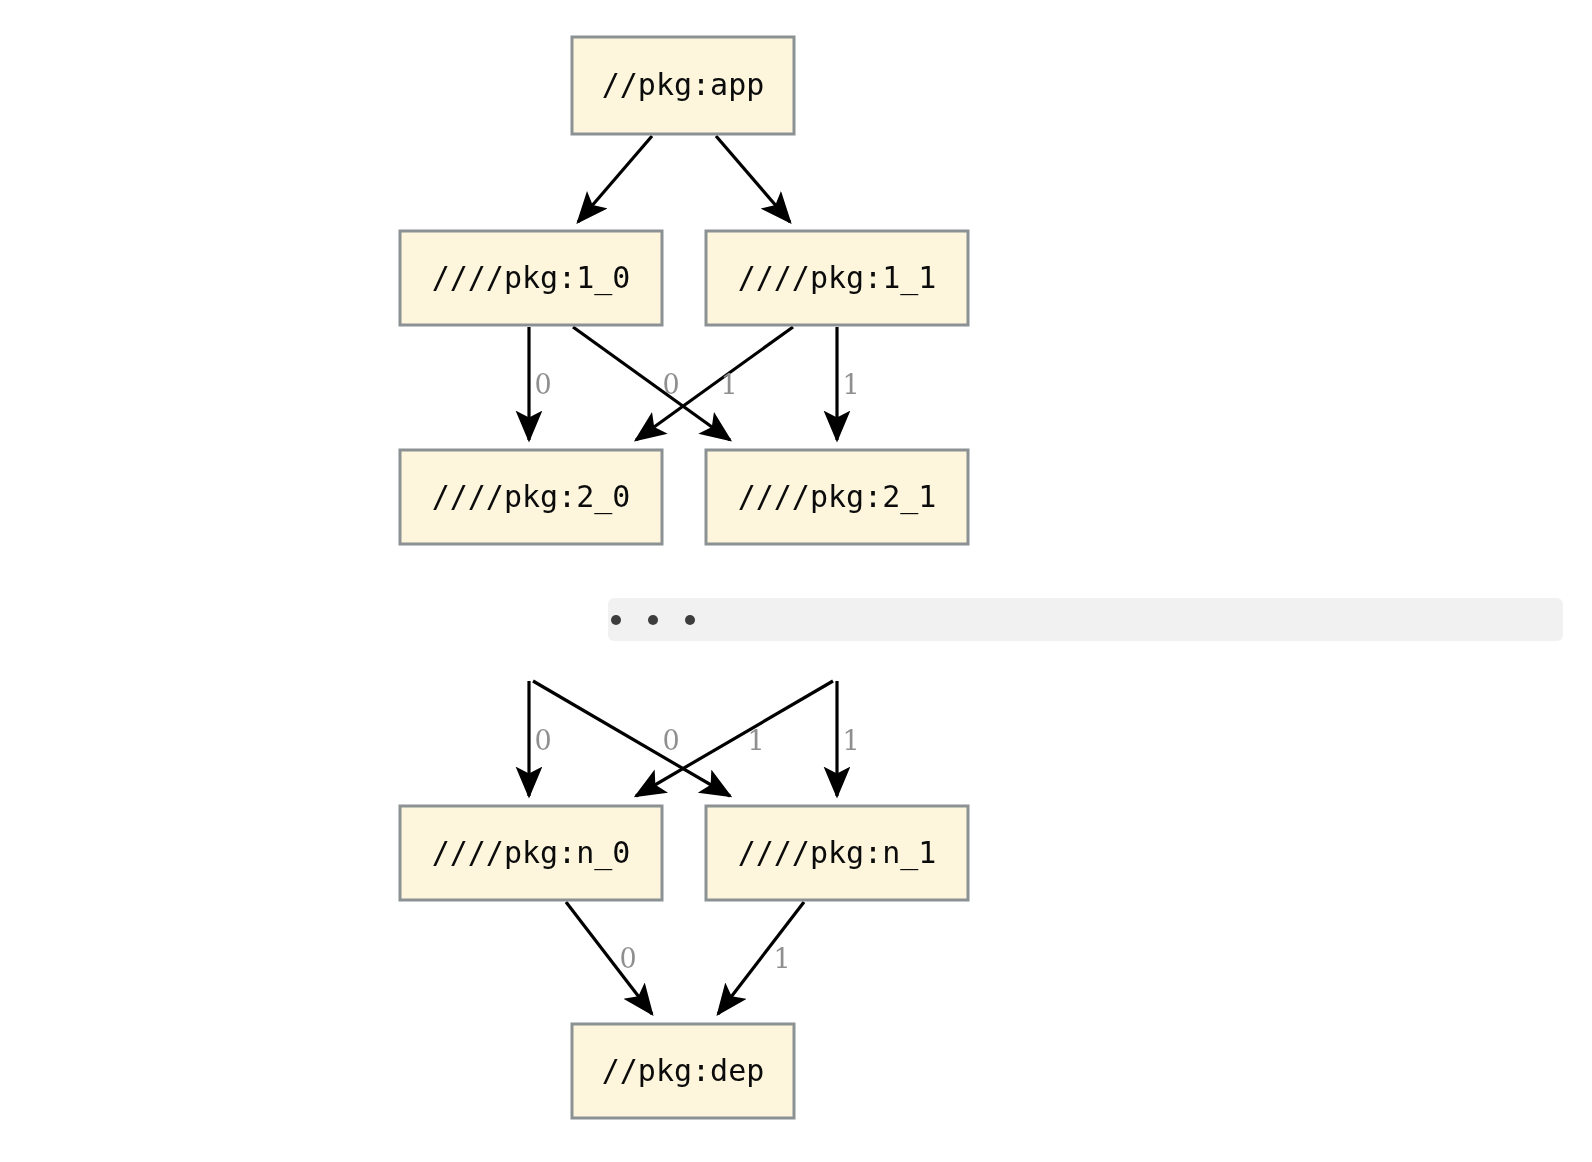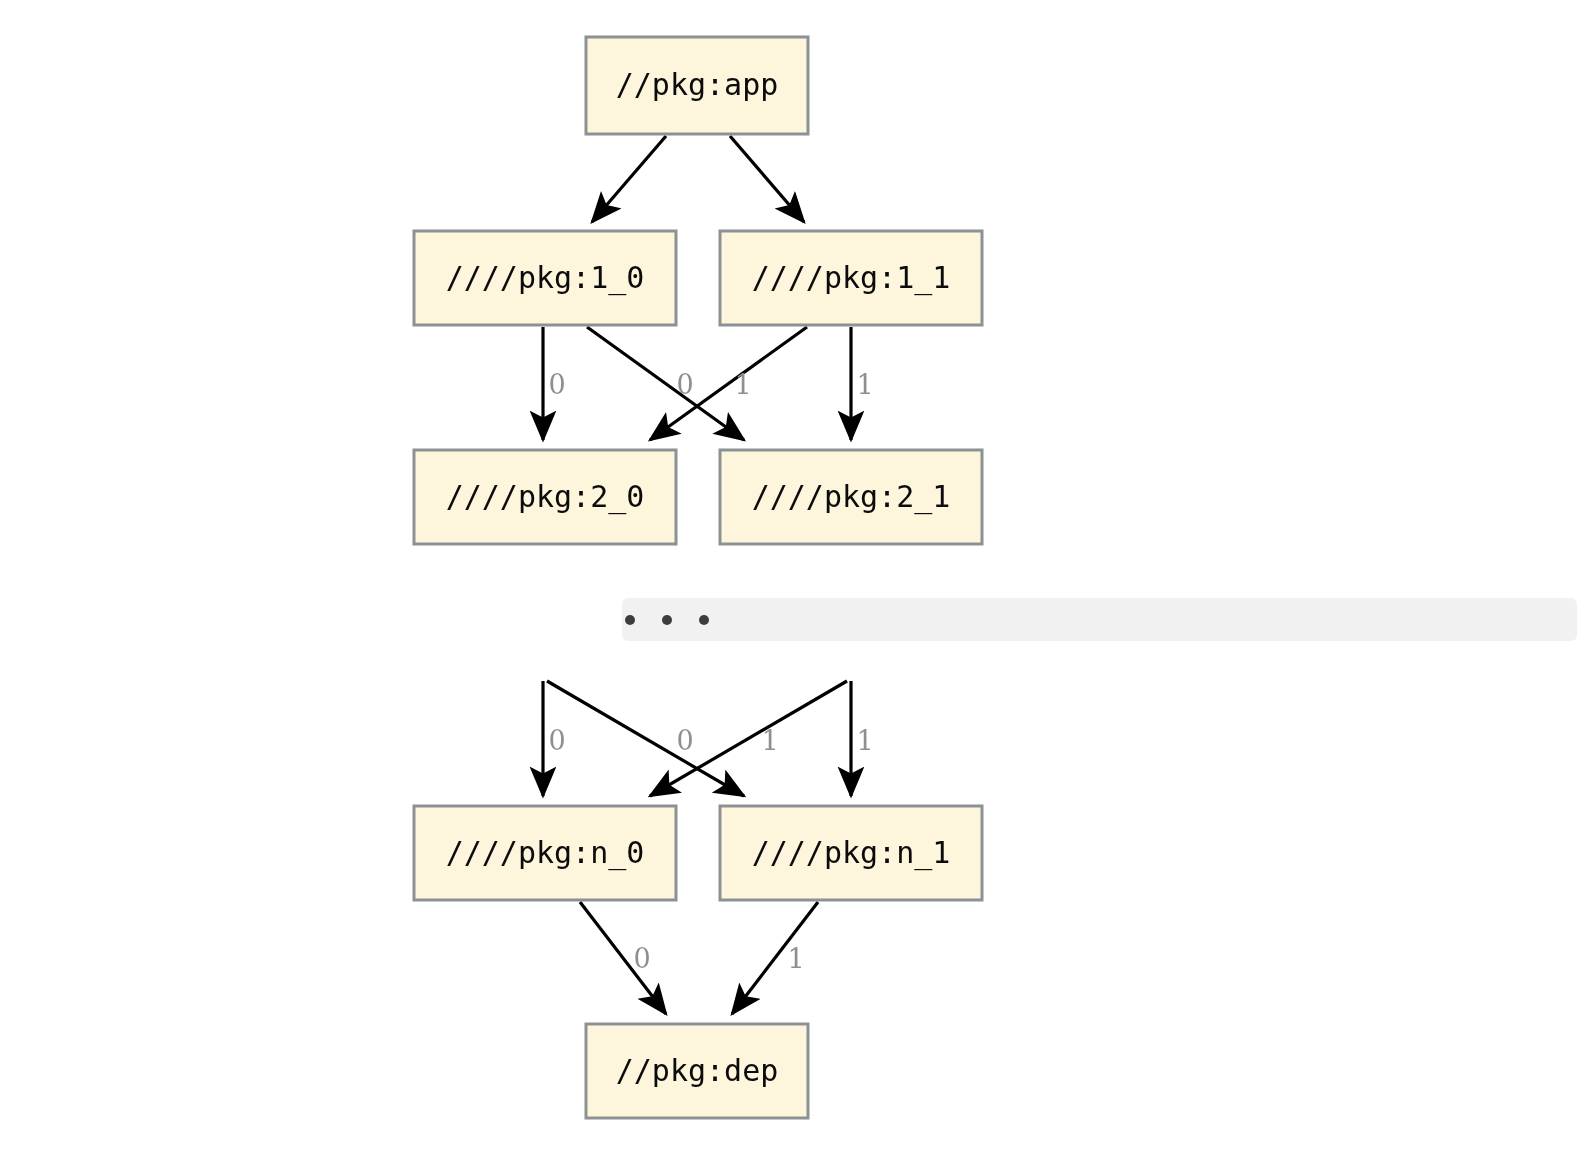--- a/index.html
+++ b/index.html
@@ -13,21 +13,20 @@
     font-family: "DejaVu Sans Mono", monospace;
     overflow: hidden;
     position: relative;
   }
   #graph-root {
     position: absolute;
     top: 0;
     left: 0;
     width: 1320px;
     height: 1162px;
-    margin-left: 14px;
   }
   .node-rect {
     fill: #fdf6dd;
     stroke: #8c9194;
     stroke-width: 3;
   }
   .node-label {
     font-family: "DejaVu Sans Mono", monospace;
     font-size: 30px;
     fill: #0b0b0b;

